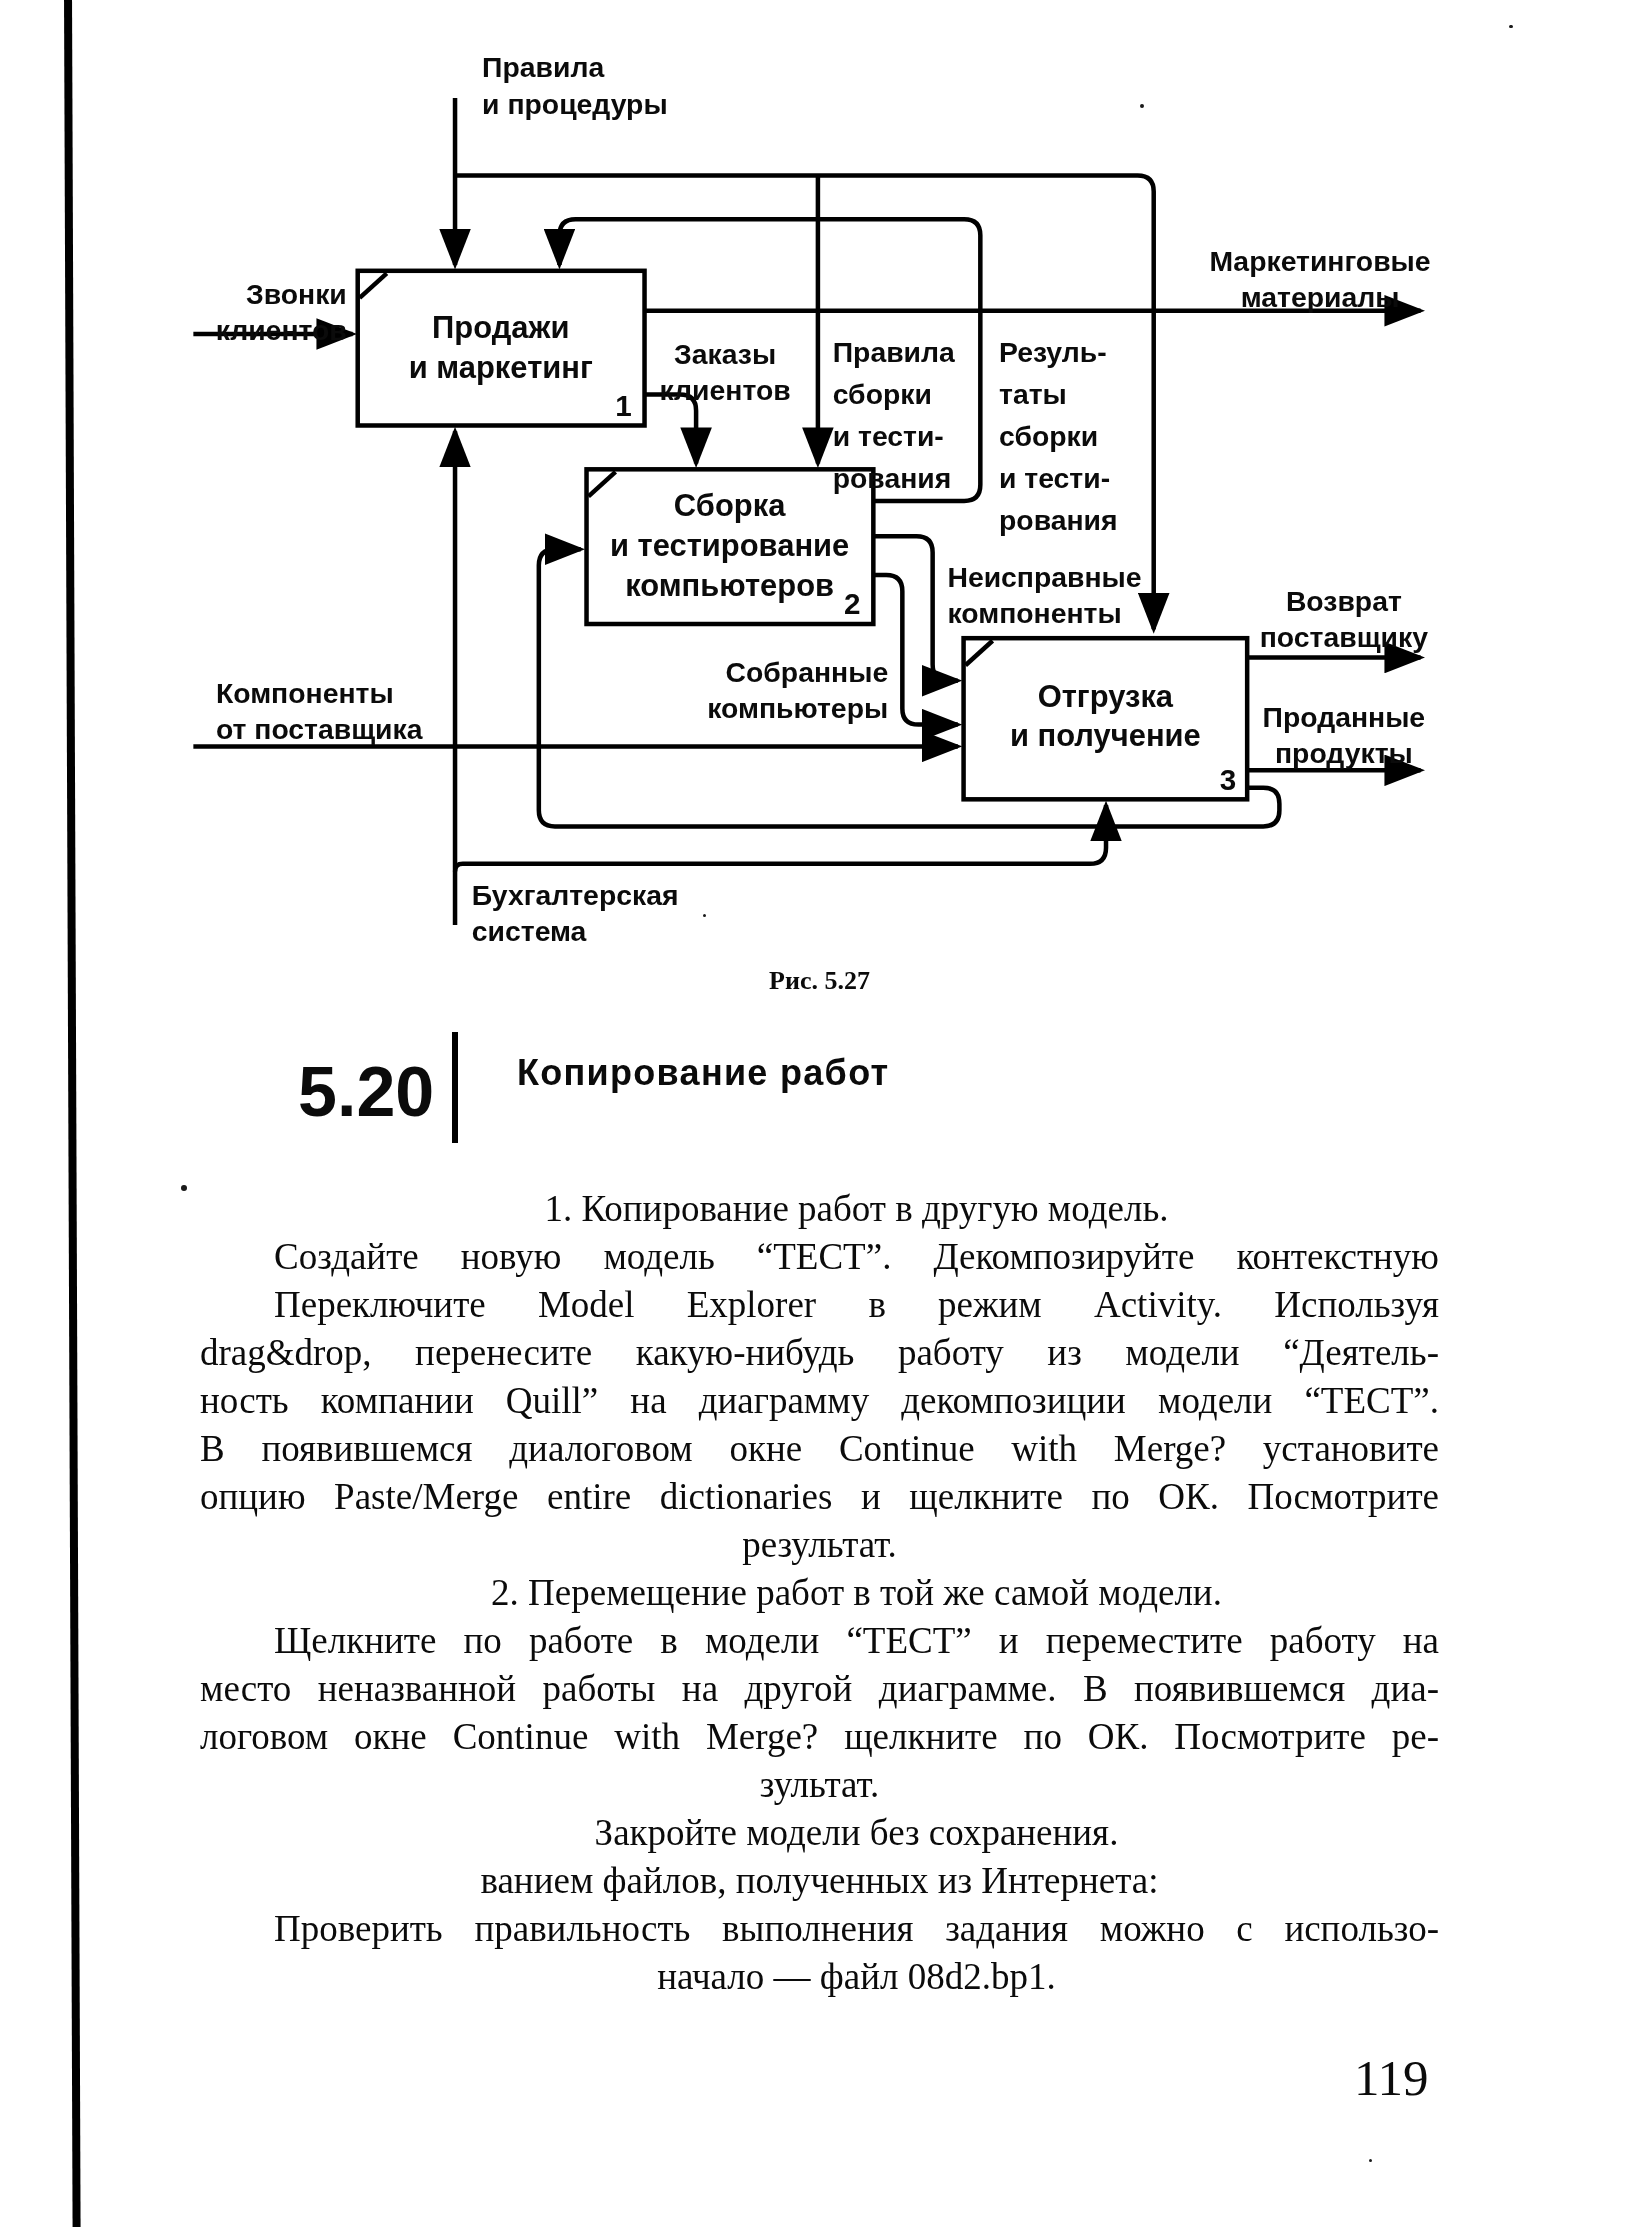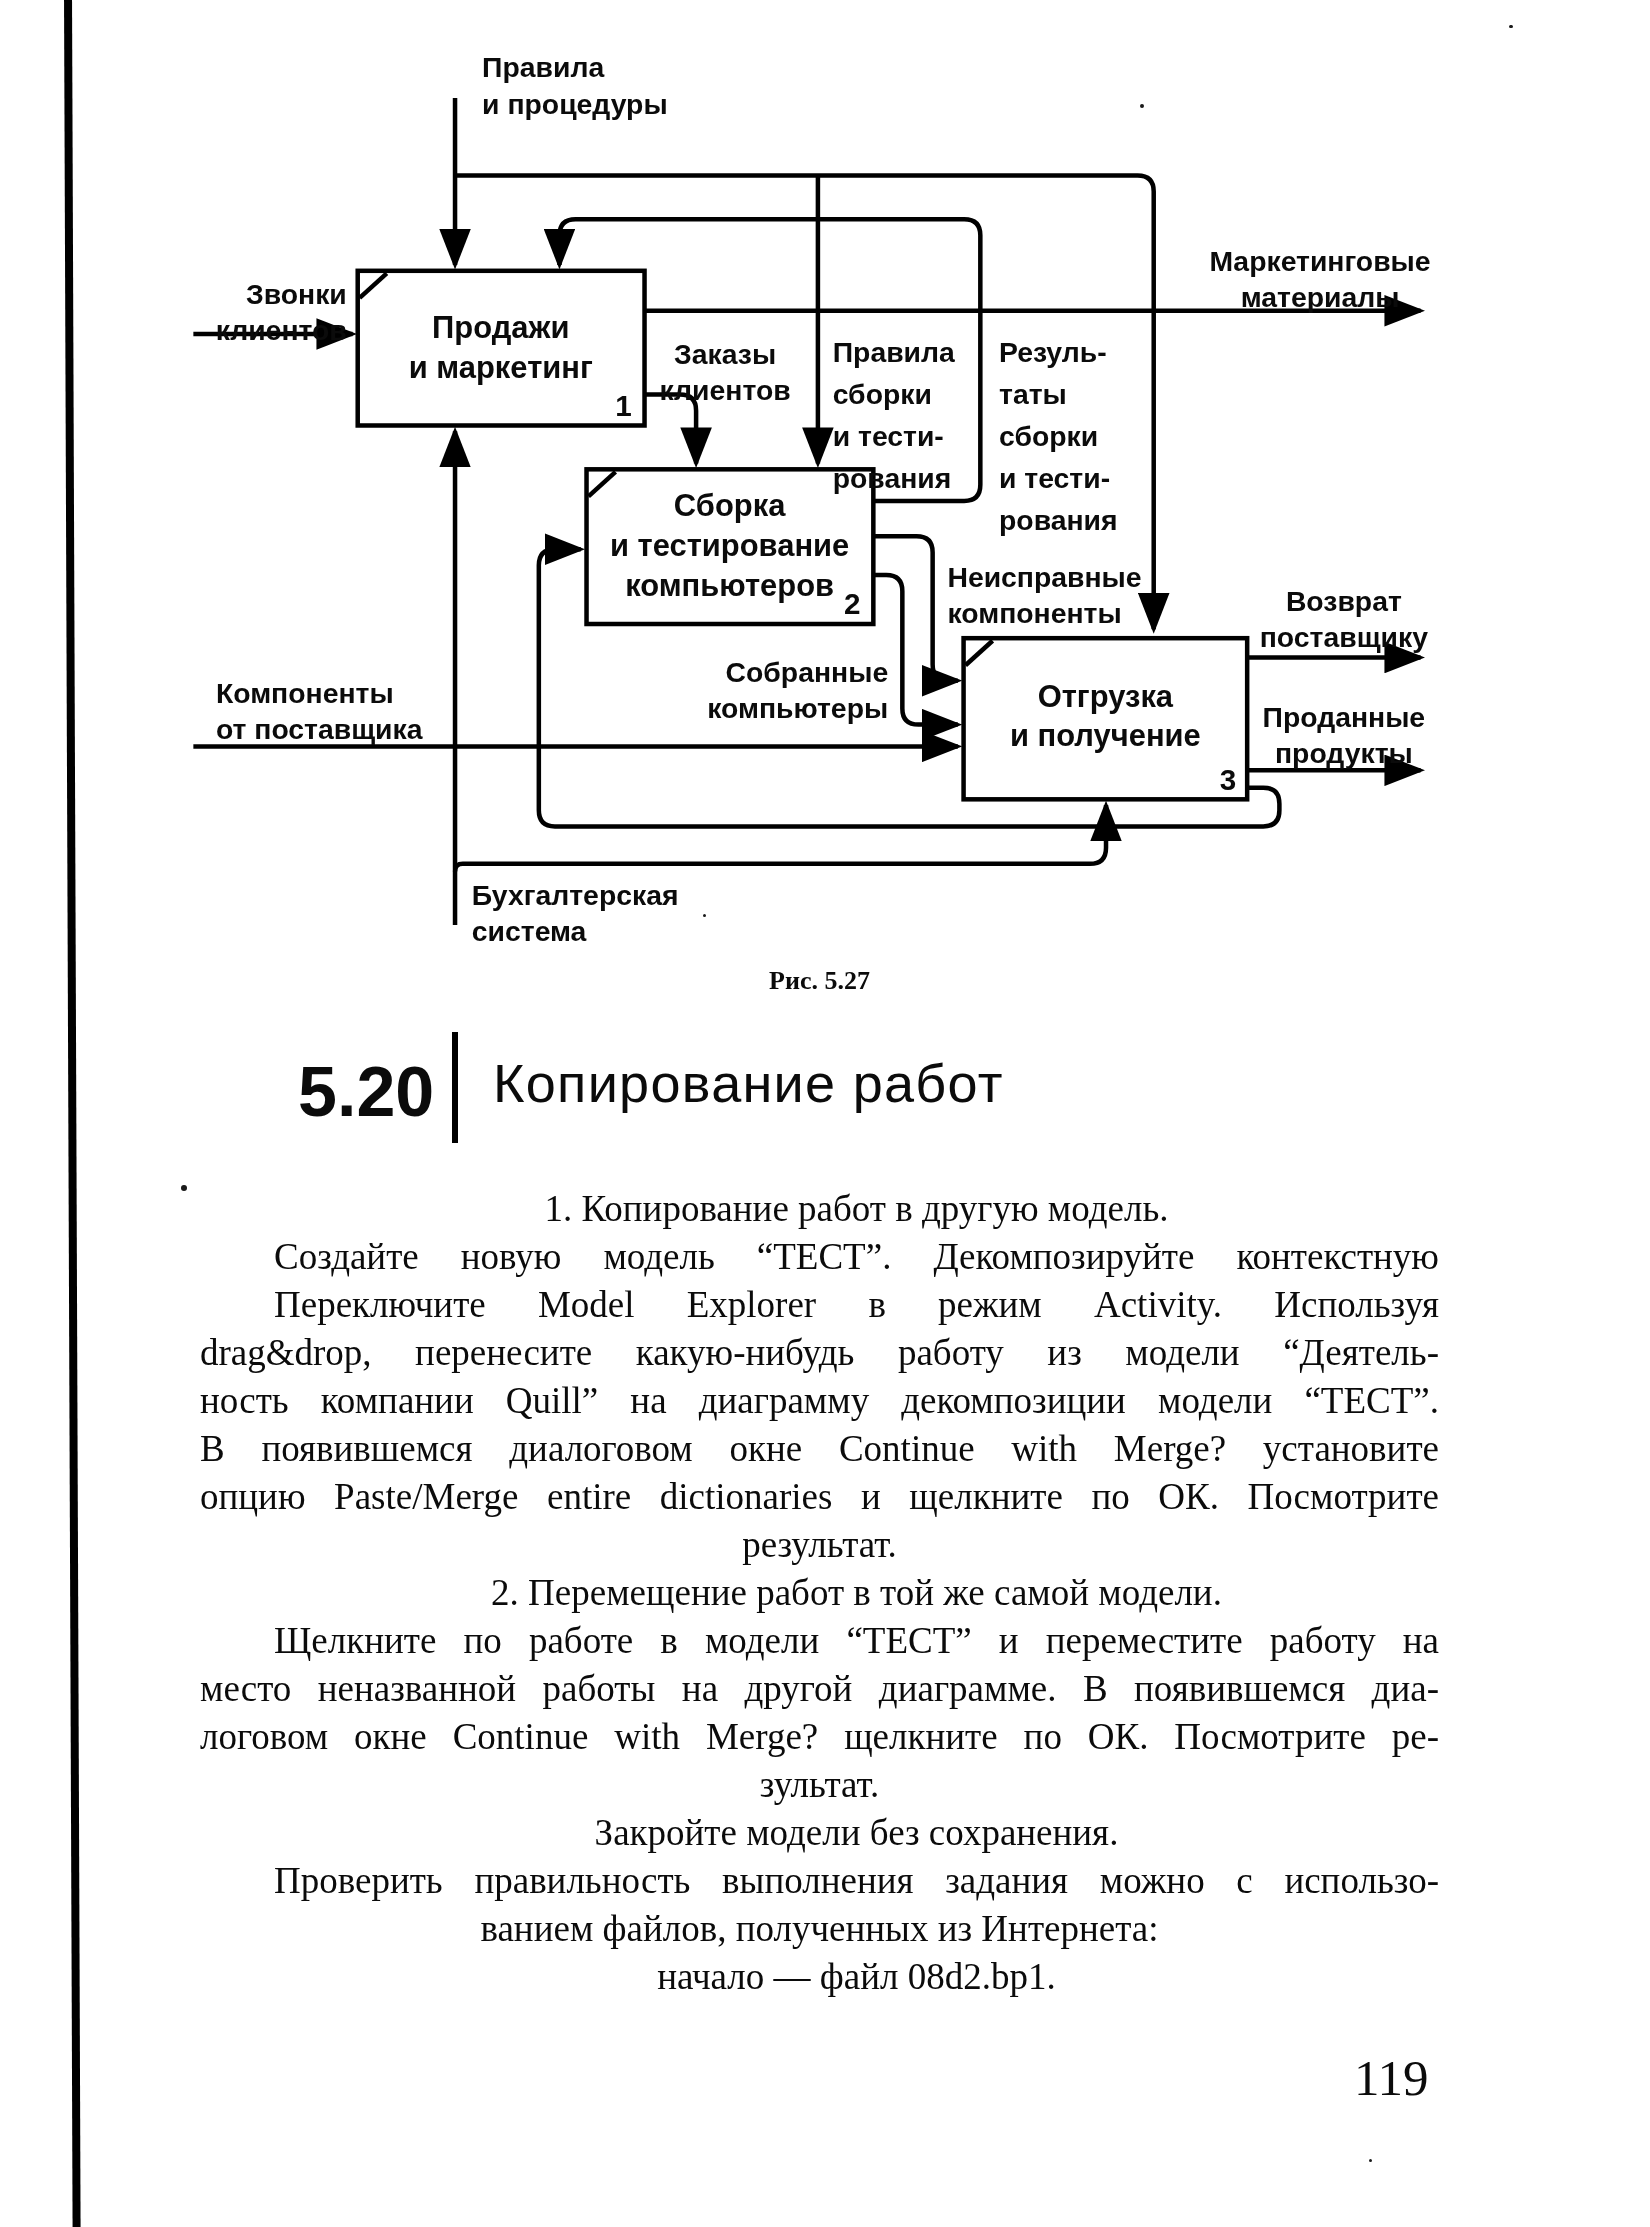--- a/index.html
+++ b/index.html
@@ -16,22 +16,22 @@
   #diagram .flbl{font-size:44px;}
   #diagram .blbl{font-size:48px;}
   #diagram .bnum{font-size:46px;}
   
   .figcap{position:absolute;left:200px;top:966px;width:1239px;text-align:center;
           font-size:26px;font-weight:bold;}
   
   .secnum{position:absolute;left:298px;top:1052px;font-family:"Liberation Sans",sans-serif;
           font-weight:bold;font-size:70px;}
   .secbar{position:absolute;left:452px;top:1032px;width:5.8px;height:111px;background:#000;}
-  .sectitle{position:absolute;left:493px;top:1052px;font-family:"Liberation Sans",sans-serif;
-          font-weight:normal;font-size:54px;letter-spacing:1.3px;}
+  .sectitle{position:absolute;left:517px;top:1052px;font-family:"Liberation Sans",sans-serif;
+          font-weight:bold;font-size:36px;letter-spacing:1.3px;}
   
   .bodytxt{position:absolute;left:200px;top:1185px;width:1239px;font-size:37px;}
   .bline{height:48px;line-height:48px;overflow:hidden;}
   .bline.ind{text-indent:74px;}
   .jline{text-align:justify;}
   .jline::after{content:"";display:inline-block;width:100%;height:0;vertical-align:top;}
   .last{text-align:center;}
   .pagenum{position:absolute;left:1354px;top:2049px;width:90px;text-align:left;font-size:51px;}
   .speck{position:absolute;background:#1a1a1a;border-radius:50%;}
 </style>
@@ -156,22 +156,22 @@
       <div class="bline jline"><span>ность компании Quill” на диаграмму декомпозиции модели “ТЕСТ”.</span></div>
       <div class="bline jline"><span>В появившемся диалоговом окне Continue with Merge? установите</span></div>
       <div class="bline jline"><span>опцию Paste/Merge entire dictionaries и щелкните по ОК. Посмотрите</span></div>
       <div class="bline last"><span>результат.</span></div>
       <div class="bline last ind"><span>2. Перемещение работ в той же самой модели.</span></div>
       <div class="bline jline ind"><span>Щелкните по работе в модели “ТЕСТ” и переместите работу на</span></div>
       <div class="bline jline"><span>место неназванной работы на другой диаграмме. В появившемся диа-</span></div>
       <div class="bline jline"><span>логовом окне Continue with Merge? щелкните по ОК. Посмотрите ре-</span></div>
       <div class="bline last"><span>зультат.</span></div>
       <div class="bline last ind"><span>Закройте модели без сохранения.</span></div>
+      <div class="bline last"><span>ванием файлов, полученных из Интернета:</span></div>
       <div class="bline jline ind"><span>Проверить правильность выполнения задания можно с использо-</span></div>
-      <div class="bline last"><span>ванием файлов, полученных из Интернета:</span></div>
       <div class="bline last ind"><span>начало — файл 08d2.bp1.</span></div>
     </div>
 
   <div class="pagenum">119</div>
 
   <div class="speck" style="left:1140px;top:104px;width:3.9px;height:3.9px;"></div>
   <div class="speck" style="left:1509px;top:24.5px;width:3.9px;height:3.9px;"></div>
   <div class="speck" style="left:181px;top:1185px;width:5.8px;height:5.8px;"></div>
   <div class="speck" style="left:703px;top:914px;width:3.2px;height:3.2px;"></div>
   <div class="speck" style="left:1369px;top:2159px;width:3.2px;height:3.2px;"></div>

